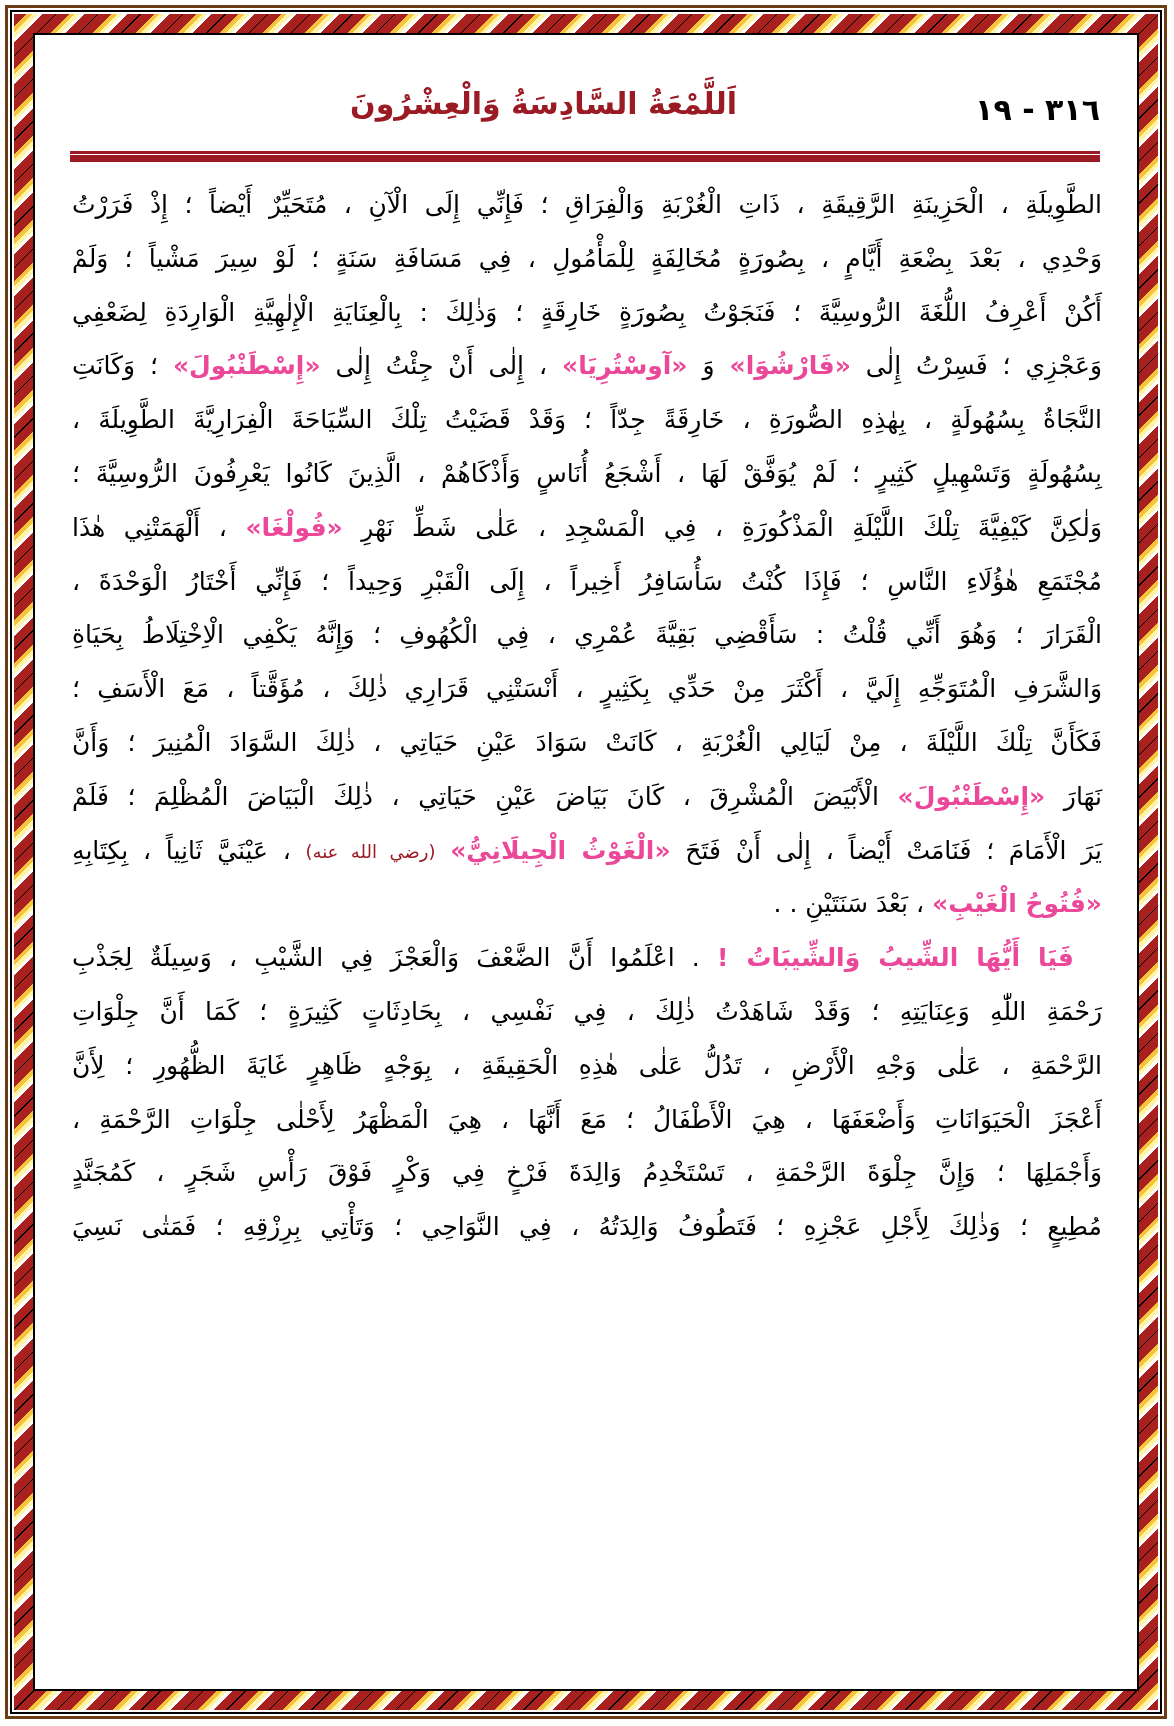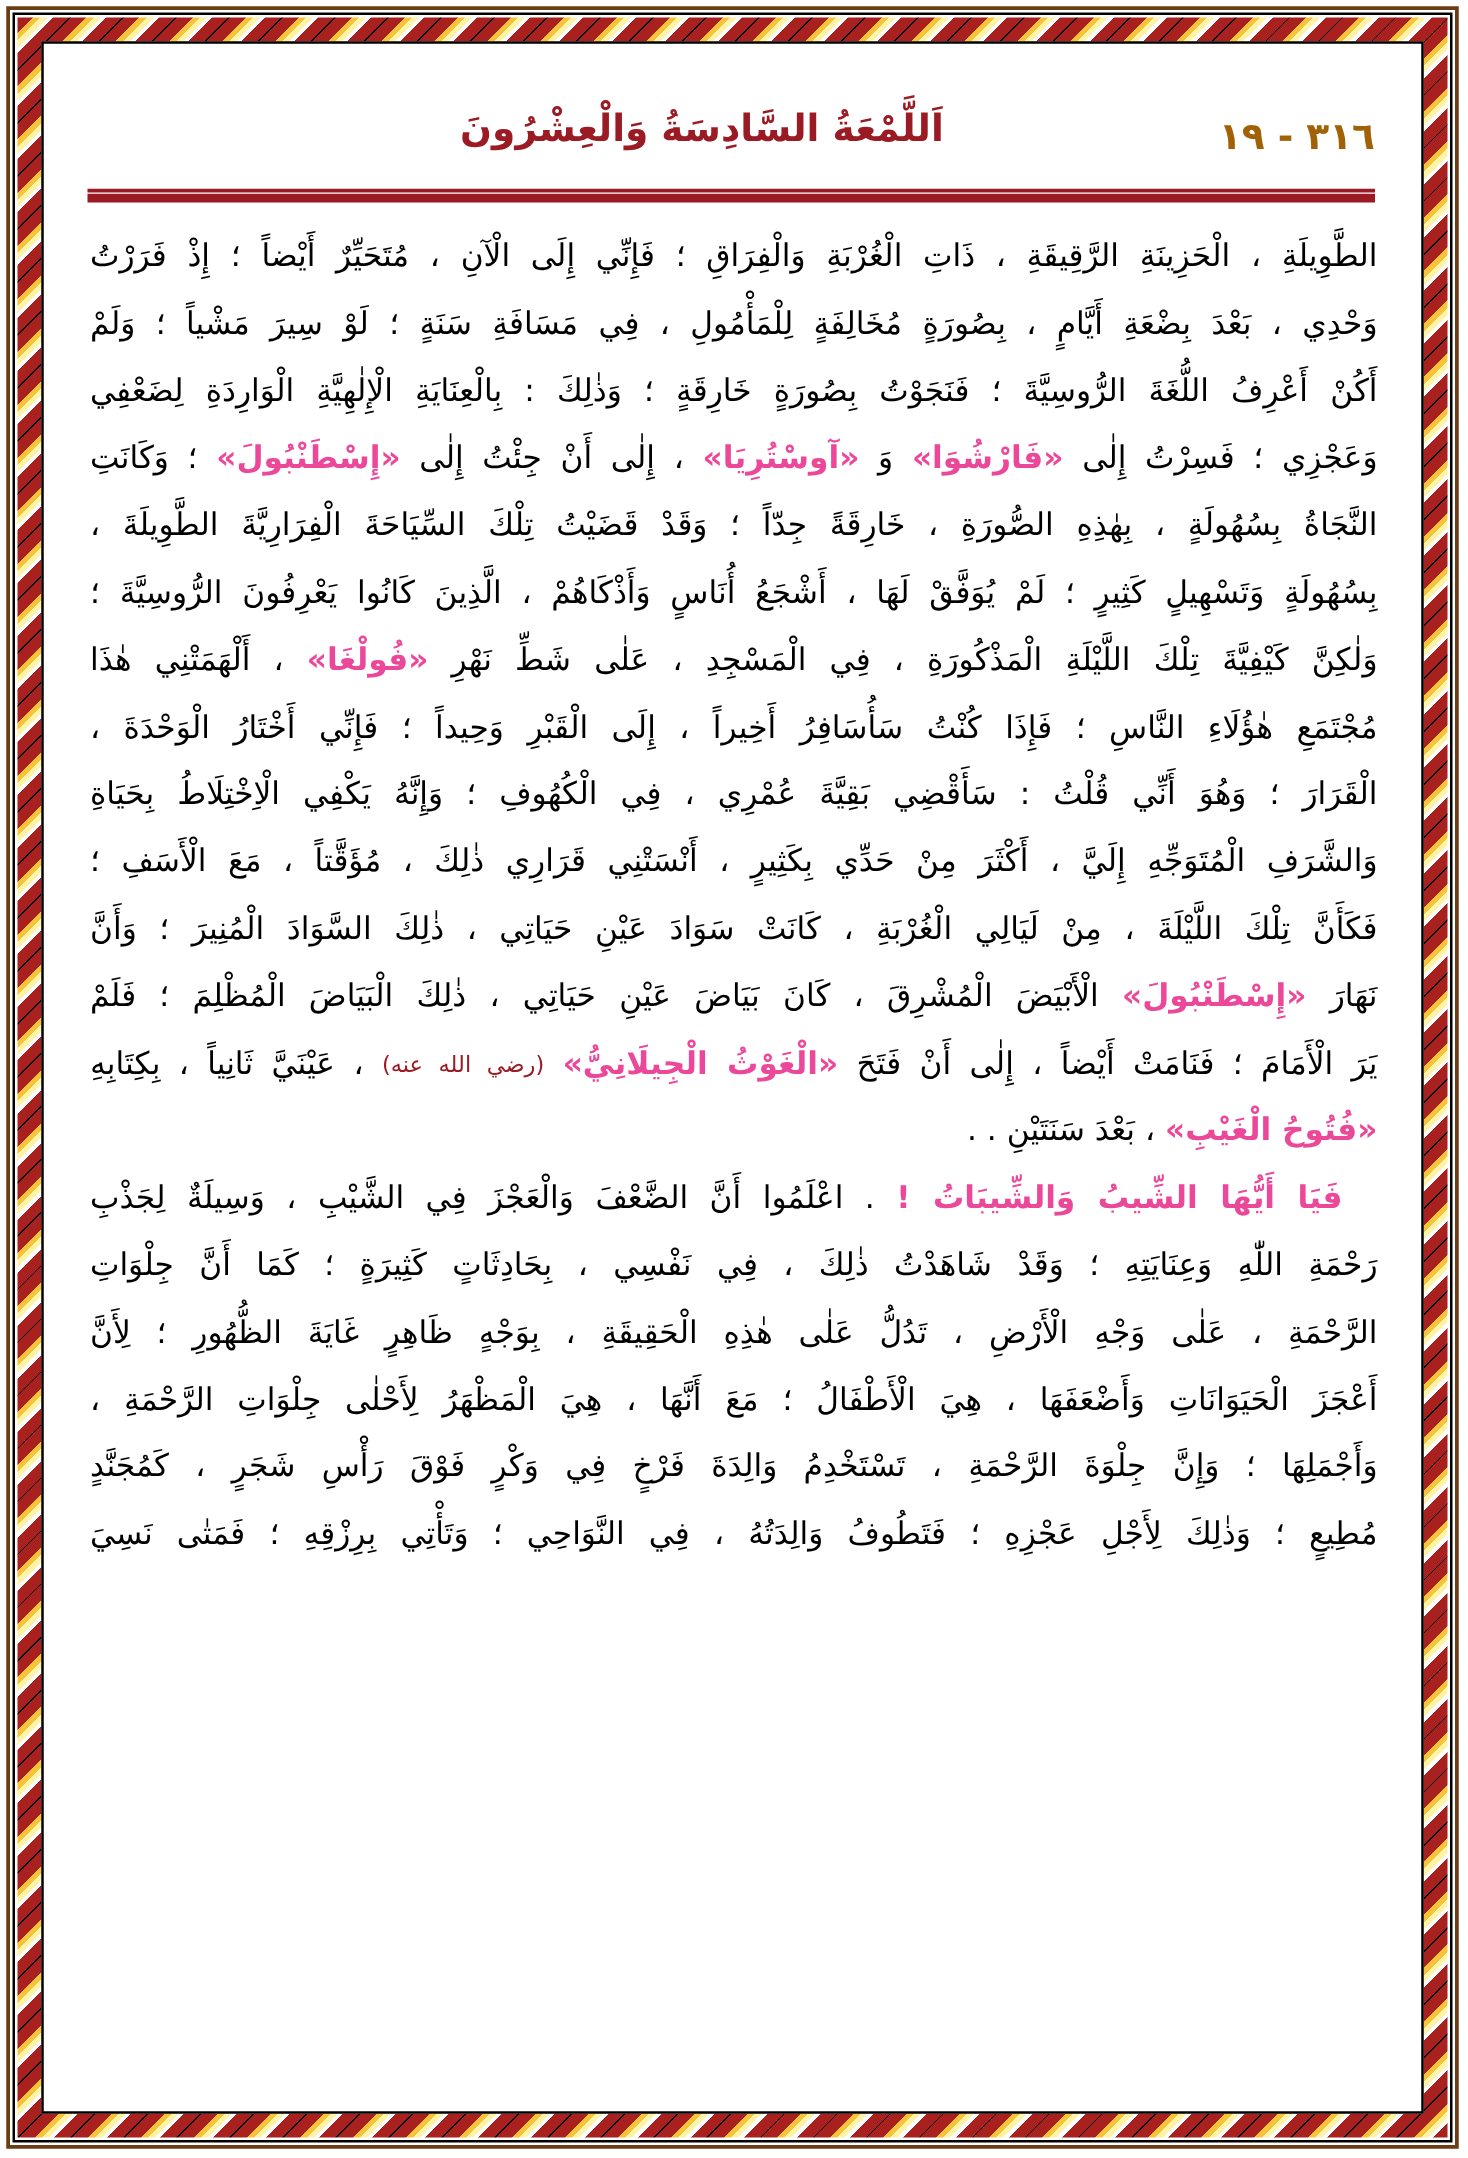--- a/index.html
+++ b/index.html
@@ -22,25 +22,25 @@
   }
   .inner-frame {
     position: absolute; left: 25px; top: 25px; right: 25px; bottom: 25px;
     background: #fff; border: 2px solid #000; box-sizing: border-box;
   }
   .header {
     position: absolute; left: 70px; top: 78px; width: 1030px; height: 90px;
     direction: rtl;
   }
   .page-number {
-    position: absolute; right: 0; top: 14px; color: #a16207;
+    position: absolute; right: 0; top: 14px; color: #000000;
     font-family: "DejaVu Sans", sans-serif; font-weight: bold; font-size: 30px; direction: rtl;
   }
   .chapter-title {
-    position: absolute; right: 345px; top: 8px; color: #9b1b24;
+    position: absolute; right: 363px; top: 8px; color: #9b1b24;
     font-family: "DejaVu Sans", sans-serif; font-weight: bold; font-size: 30px; direction: rtl;
   }
   .rule-thin { position: absolute; left: 0; right: 0; top: 73px; height: 3px; background: #9b1b24; }
   .rule-thick { position: absolute; left: 0; right: 0; top: 77px; height: 7px; background: #9b1b24; }
   .body-text {
     position: absolute; left: 72px; top: 178px; width: 1030px;
     direction: rtl; text-align: justify; text-align-last: justify;
     font-family: "DejaVu Sans", sans-serif; font-size: 25px; line-height: 53.8px; color: #000;
   }
   .line { display: block; white-space: nowrap; height: 53.8px; text-align: justify; text-align-last: justify; }

